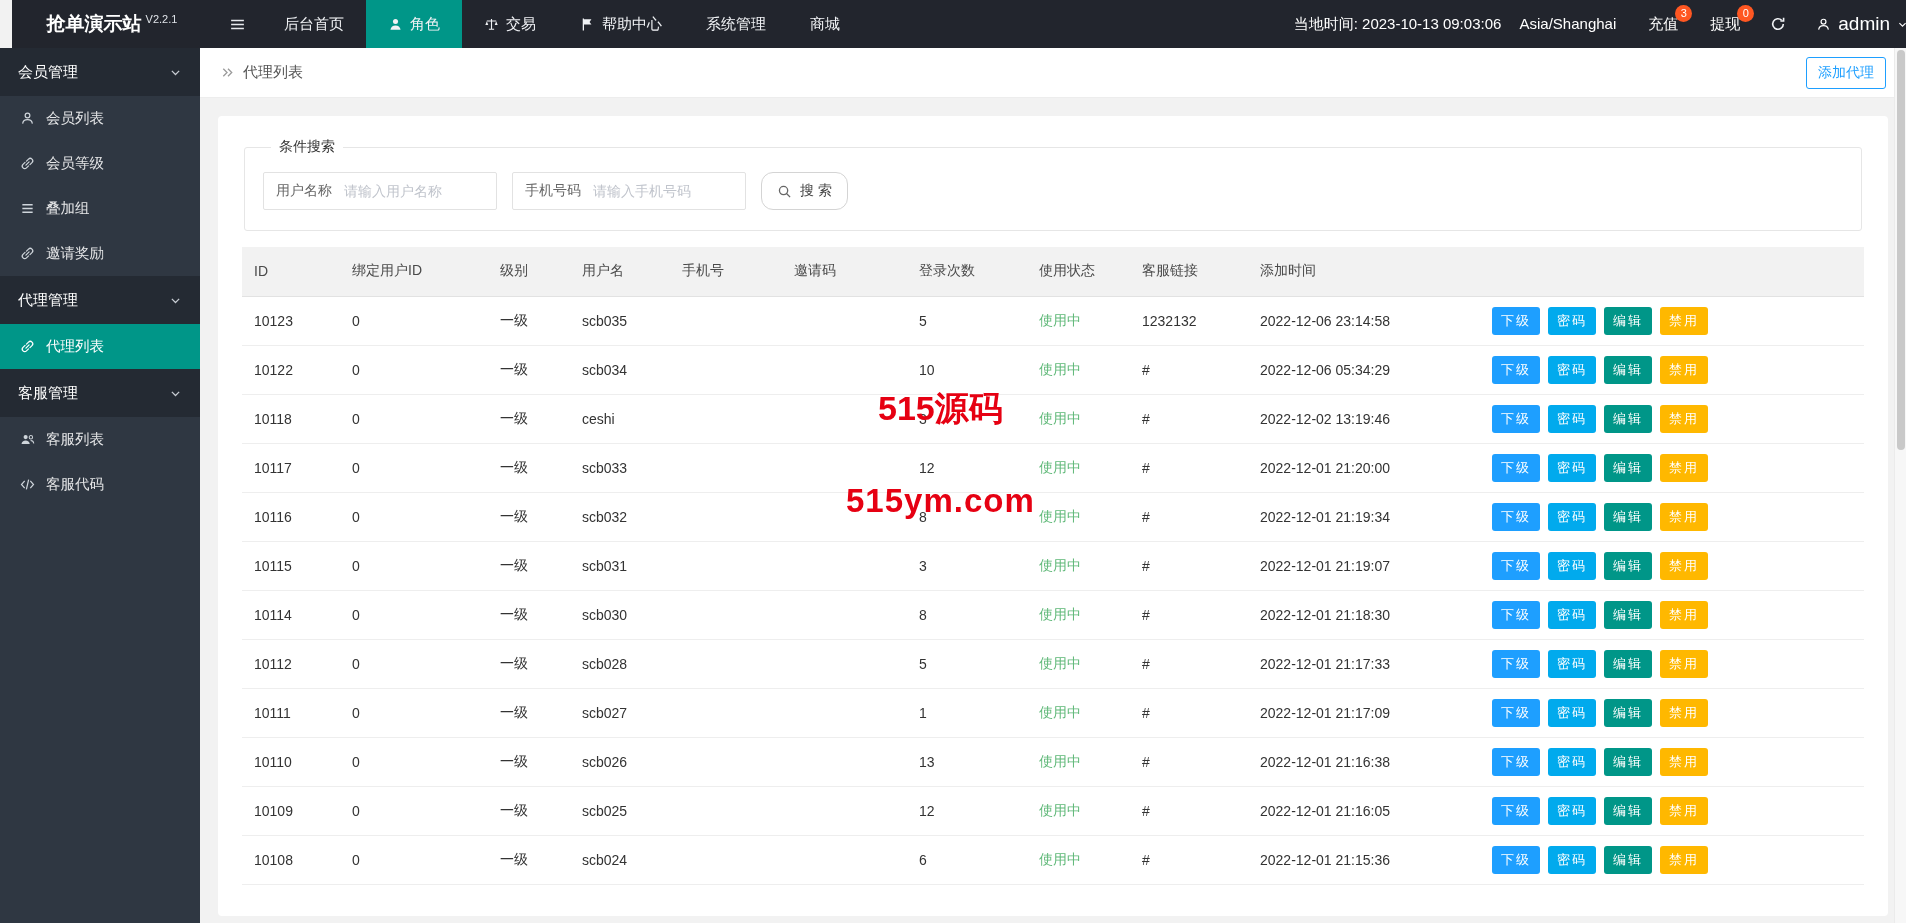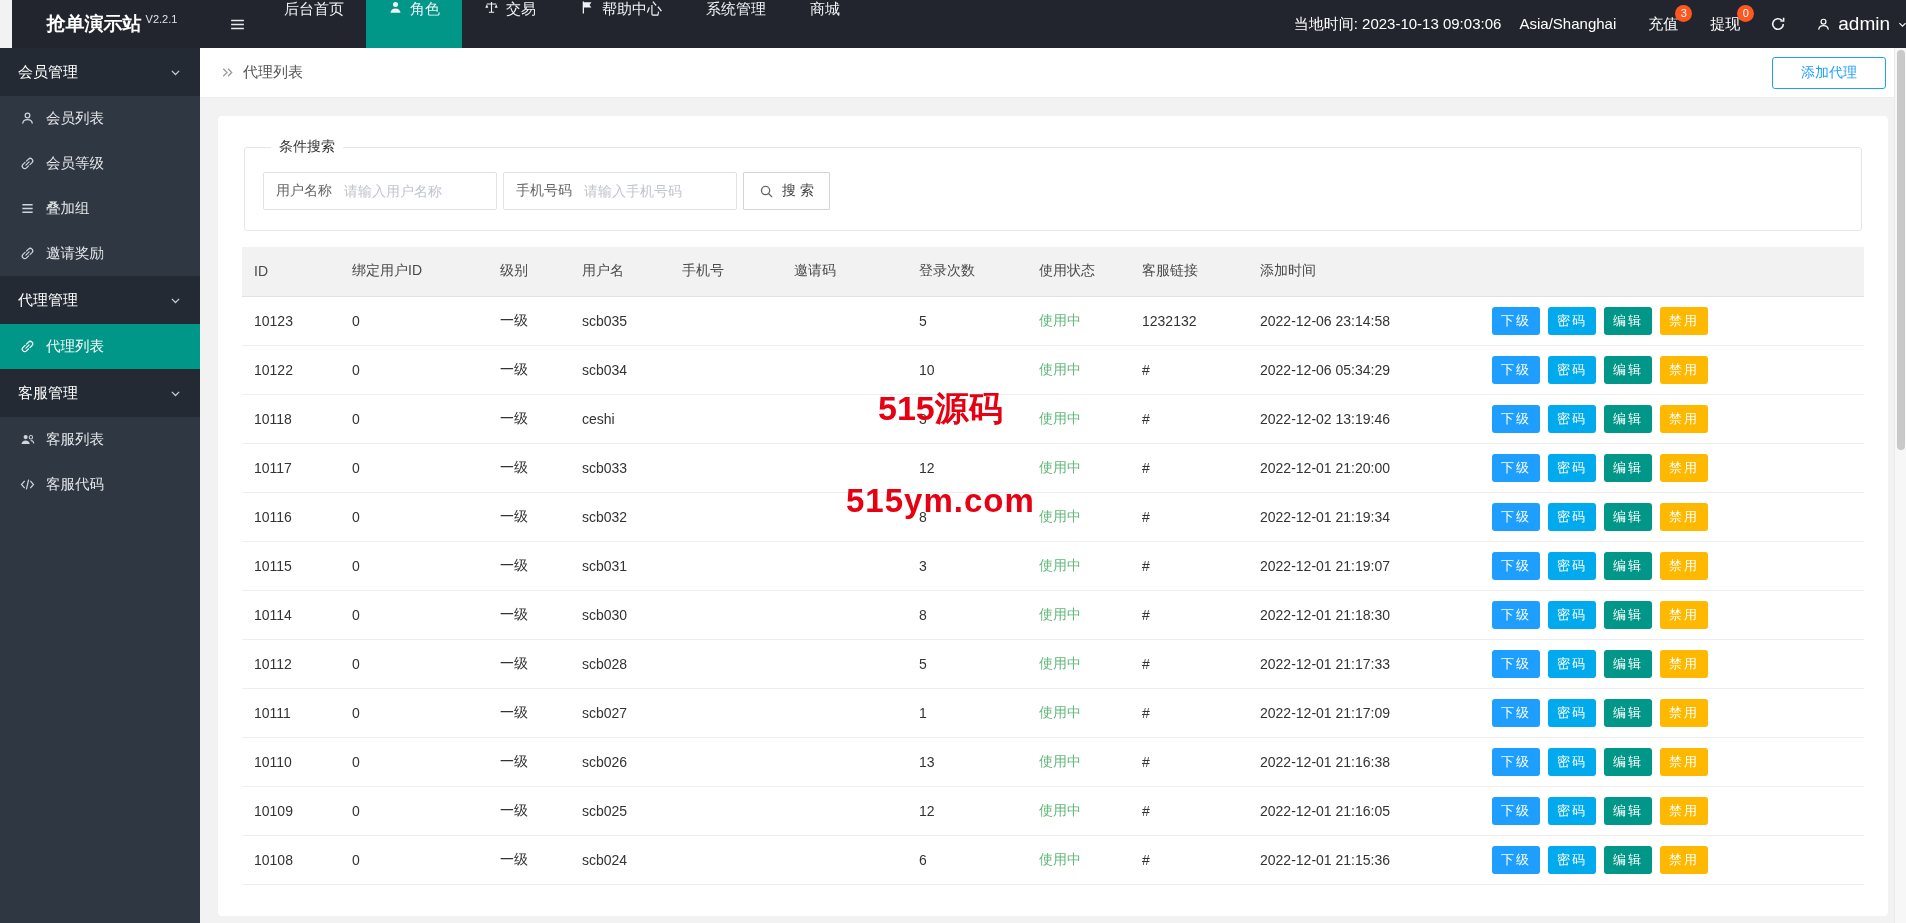--- a/index.html
+++ b/index.html
@@ -14,21 +14,21 @@
   
   .topbar {
     position:fixed; top:0; left:12px; width:1906px; height:48px;
     background:#22252d; color:#fff; display:flex; align-items:stretch; z-index:30;
   }
   .logo { width:200px; display:flex; align-items:center; justify-content:center; font-size:19px; font-weight:bold; white-space:nowrap; }
   .logo sup { font-size:11px; font-weight:normal; margin-left:4px; transform:translateY(-5px); color:#dfe3e8; }
   .hamburger { width:50px; display:flex; align-items:center; justify-content:center; cursor:pointer; color:#e8eaee; }
   .hamburger .icon { width:17px; height:17px; }
   .nav { display:flex; align-items:stretch; }
-  .nav-item { display:flex; align-items:flex-start; gap:7px; padding:0 22px; font-size:15px; color:#f0f2f5; cursor:pointer; }
+  .nav-item { display:flex; align-items:center; gap:7px; padding:0 22px; font-size:15px; color:#f0f2f5; cursor:pointer; }
   .nav-item.active { background:var(--accent-green,#009688); }
   .topbar-right { margin-left:auto; display:flex; align-items:center; }
   .time { font-size:15px; padding:0 16px; white-space:nowrap; }
   .time .tz { margin-left:14px; }
   .badge-item { position:relative; padding:6px 16px; font-size:15px; cursor:pointer; }
   .badge {
     position:absolute; top:-4px; right:2px; background:var(--badge-red,#FF5722); color:#fff;
     min-width:17px; height:17px; line-height:17px; border-radius:9px; font-size:11px; text-align:center; padding:0 4px;
   }
   .refresh-btn { padding:0 14px; display:flex; align-items:center; cursor:pointer; color:#f0f2f5; }
@@ -54,34 +54,34 @@
   
   .main { margin-left:200px; padding-top:48px; }
   .breadcrumb-bar {
     height:50px; background:#fff; display:flex; align-items:center;
     padding:0 20px; border-bottom:1px solid #ededed;
   }
   .crumb-icon { width:15px; height:15px; color:#9a9a9a; margin-right:8px; }
   .crumb-text { font-size:15px; color:#555; }
   .add-btn {
     margin-left:auto; background:#fff; border:1px solid var(--btn-blue,#1E9FFF);
-    color:var(--btn-blue,#1E9FFF); font-size:14px; padding:6px 28px; border-radius:3px; cursor:pointer;
+    color:var(--btn-blue,#1E9FFF); font-size:14px; padding:6px 11px; border-radius:3px; cursor:pointer;
     font-family:inherit;
   }
   .card { margin:18px; background:#fff; border-radius:4px; padding:18px 24px; position:relative; min-height:800px; }
 
   fieldset.search-fs { border:1px solid #e6e6e6; border-radius:3px; padding:16px 18px 20px; margin:4px 2px 16px; }
   fieldset.search-fs legend { font-size:14px; color:#333; padding:0 8px; margin-left:8px; }
-  .form-row { display:flex; align-items:flex-start; gap:6px; }
+  .form-row { display:flex; align-items:flex-start; gap:15px; }
   .input-group { display:flex; align-items:center; border:1px solid #e2e2e2; border-radius:2px; height:38px; background:#fff; }
   .ig-label { padding:0 12px; font-size:14px; color:#666; white-space:nowrap; }
   .ig-input { border:none; outline:none; width:152px; height:34px; font-size:14px; color:#333; font-family:inherit; background:transparent; padding-right:10px; }
   .ig-input::placeholder { color:#c0c4cc; }
   .search-btn {
-    height:38px; background:#fff; border:1px solid #d4d4d4; border-radius:1px;
+    height:38px; background:#fff; border:1px solid #d4d4d4; border-radius:12px;
     display:flex; align-items:center; gap:8px; padding:0 15px; font-size:14px; color:#444;
     cursor:pointer; font-family:inherit;
   }
   .search-btn .icon { width:15px; height:15px; color:#666; }
 
   
   table.grid { width:100%; border-collapse:collapse; table-layout:fixed; }
   table.grid th {
     background:#f2f2f2; height:49px; text-align:left; font-weight:normal;
     font-size:14px; color:#4a4a4a; padding:0 12px; border-bottom:1px solid #e2e2e2;

